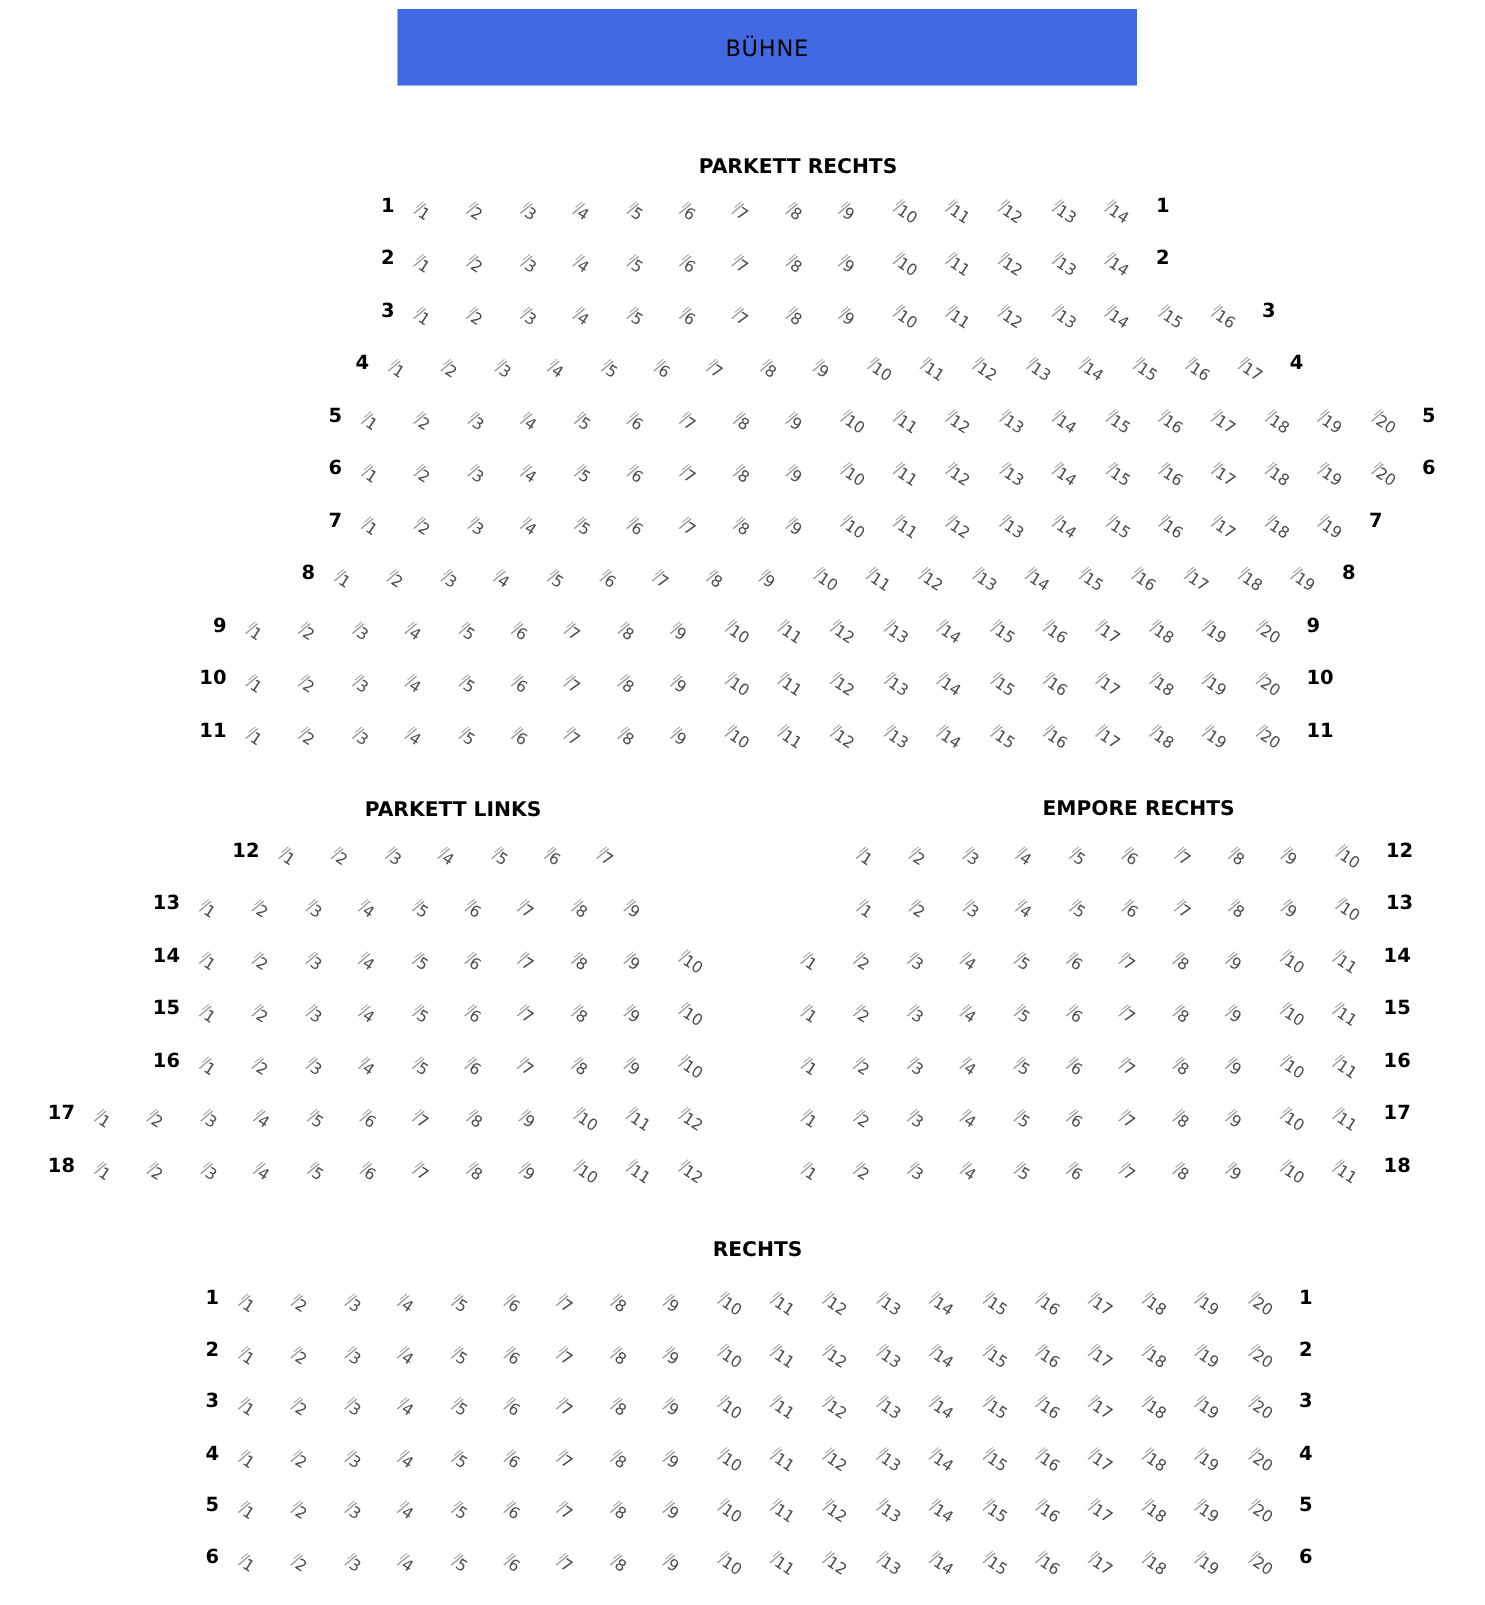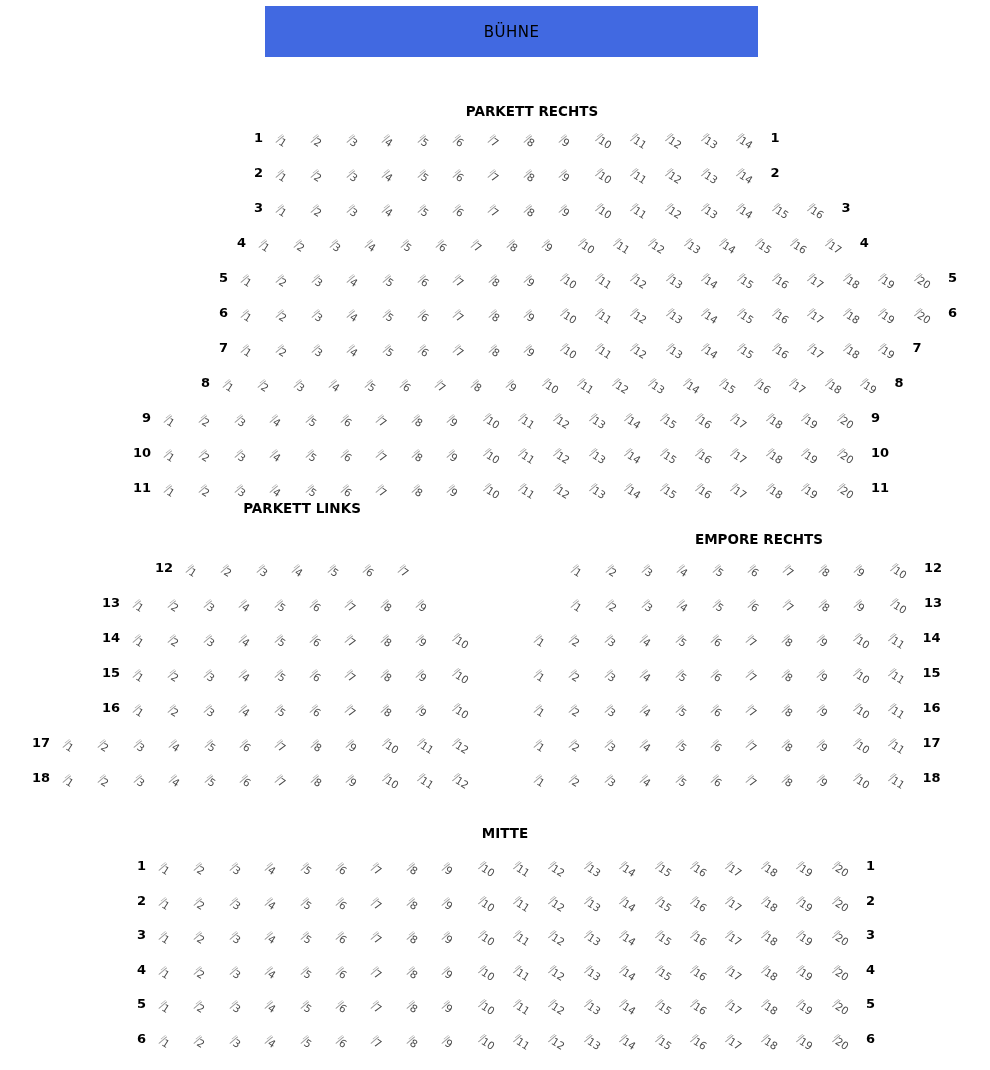--- a/index.html
+++ b/index.html
@@ -283,21 +283,21 @@
           <span class="seat" style="left: 658.6px;"><span class="seat-rot"><span class="sl sl-short">/</span><span class="sl sl-long">/</span><span class="seat-num">15</span></span></span>
           <span class="seat" style="left: 694px;"><span class="seat-rot"><span class="sl sl-short">/</span><span class="sl sl-long">/</span><span class="seat-num">16</span></span></span>
           <span class="seat" style="left: 729.4px;"><span class="seat-rot"><span class="sl sl-short">/</span><span class="sl sl-long">/</span><span class="seat-num">17</span></span></span>
           <span class="seat" style="left: 764.8px;"><span class="seat-rot"><span class="sl sl-short">/</span><span class="sl sl-long">/</span><span class="seat-num">18</span></span></span>
           <span class="seat" style="left: 800.2px;"><span class="seat-rot"><span class="sl sl-short">/</span><span class="sl sl-long">/</span><span class="seat-num">19</span></span></span>
           <span class="seat" style="left: 835.6px;"><span class="seat-rot"><span class="sl sl-short">/</span><span class="sl sl-long">/</span><span class="seat-num">20</span></span></span>
           <div class="row-label lbl-right" style="left: 871px;">11</div>
         </div>
       </div>
       <div class="section">
-        <div class="section-title" style="left: 302px; top: 500px;">PARKETT LINKS</div>
+        <div class="section-title" style="left: 302px; top: 532px;">PARKETT LINKS</div>
         <div class="seat-row" style="top: 559px;">
           <div class="row-label lbl-left" style="left: 143px;">12</div>
           <span class="seat" style="left: 185px;"><span class="seat-rot"><span class="sl sl-short">/</span><span class="sl sl-long">/</span><span class="seat-num">1</span></span></span>
           <span class="seat" style="left: 220.4px;"><span class="seat-rot"><span class="sl sl-short">/</span><span class="sl sl-long">/</span><span class="seat-num">2</span></span></span>
           <span class="seat" style="left: 255.8px;"><span class="seat-rot"><span class="sl sl-short">/</span><span class="sl sl-long">/</span><span class="seat-num">3</span></span></span>
           <span class="seat" style="left: 291.2px;"><span class="seat-rot"><span class="sl sl-short">/</span><span class="sl sl-long">/</span><span class="seat-num">4</span></span></span>
           <span class="seat" style="left: 326.6px;"><span class="seat-rot"><span class="sl sl-short">/</span><span class="sl sl-long">/</span><span class="seat-num">5</span></span></span>
           <span class="seat" style="left: 362px;"><span class="seat-rot"><span class="sl sl-short">/</span><span class="sl sl-long">/</span><span class="seat-num">6</span></span></span>
           <span class="seat" style="left: 397.4px;"><span class="seat-rot"><span class="sl sl-short">/</span><span class="sl sl-long">/</span><span class="seat-num">7</span></span></span>
         </div>
@@ -476,21 +476,21 @@
           <span class="seat" style="left: 710px;"><span class="seat-rot"><span class="sl sl-short">/</span><span class="sl sl-long">/</span><span class="seat-num">6</span></span></span>
           <span class="seat" style="left: 745.4px;"><span class="seat-rot"><span class="sl sl-short">/</span><span class="sl sl-long">/</span><span class="seat-num">7</span></span></span>
           <span class="seat" style="left: 780.8px;"><span class="seat-rot"><span class="sl sl-short">/</span><span class="sl sl-long">/</span><span class="seat-num">8</span></span></span>
           <span class="seat" style="left: 816.2px;"><span class="seat-rot"><span class="sl sl-short">/</span><span class="sl sl-long">/</span><span class="seat-num">9</span></span></span>
           <span class="seat" style="left: 851.6px;"><span class="seat-rot"><span class="sl sl-short">/</span><span class="sl sl-long">/</span><span class="seat-num">10</span></span></span>
           <span class="seat" style="left: 887px;"><span class="seat-rot"><span class="sl sl-short">/</span><span class="sl sl-long">/</span><span class="seat-num">11</span></span></span>
           <div class="row-label lbl-right" style="left: 922.4px;">18</div>
         </div>
       </div>
       <div class="section">
-        <div class="section-title" style="left: 505px; top: 825px;">MITTE</div>
+        <div class="section-title" style="left: 505px; top: 825px;">RECHTS</div>
         <div class="seat-row" style="top: 857px;">
           <div class="row-label lbl-left" style="left: 116px;">1</div>
           <span class="seat" style="left: 158px;"><span class="seat-rot"><span class="sl sl-short">/</span><span class="sl sl-long">/</span><span class="seat-num">1</span></span></span>
           <span class="seat" style="left: 193.4px;"><span class="seat-rot"><span class="sl sl-short">/</span><span class="sl sl-long">/</span><span class="seat-num">2</span></span></span>
           <span class="seat" style="left: 228.8px;"><span class="seat-rot"><span class="sl sl-short">/</span><span class="sl sl-long">/</span><span class="seat-num">3</span></span></span>
           <span class="seat" style="left: 264.2px;"><span class="seat-rot"><span class="sl sl-short">/</span><span class="sl sl-long">/</span><span class="seat-num">4</span></span></span>
           <span class="seat" style="left: 299.6px;"><span class="seat-rot"><span class="sl sl-short">/</span><span class="sl sl-long">/</span><span class="seat-num">5</span></span></span>
           <span class="seat" style="left: 335px;"><span class="seat-rot"><span class="sl sl-short">/</span><span class="sl sl-long">/</span><span class="seat-num">6</span></span></span>
           <span class="seat" style="left: 370.4px;"><span class="seat-rot"><span class="sl sl-short">/</span><span class="sl sl-long">/</span><span class="seat-num">7</span></span></span>
           <span class="seat" style="left: 405.8px;"><span class="seat-rot"><span class="sl sl-short">/</span><span class="sl sl-long">/</span><span class="seat-num">8</span></span></span>

